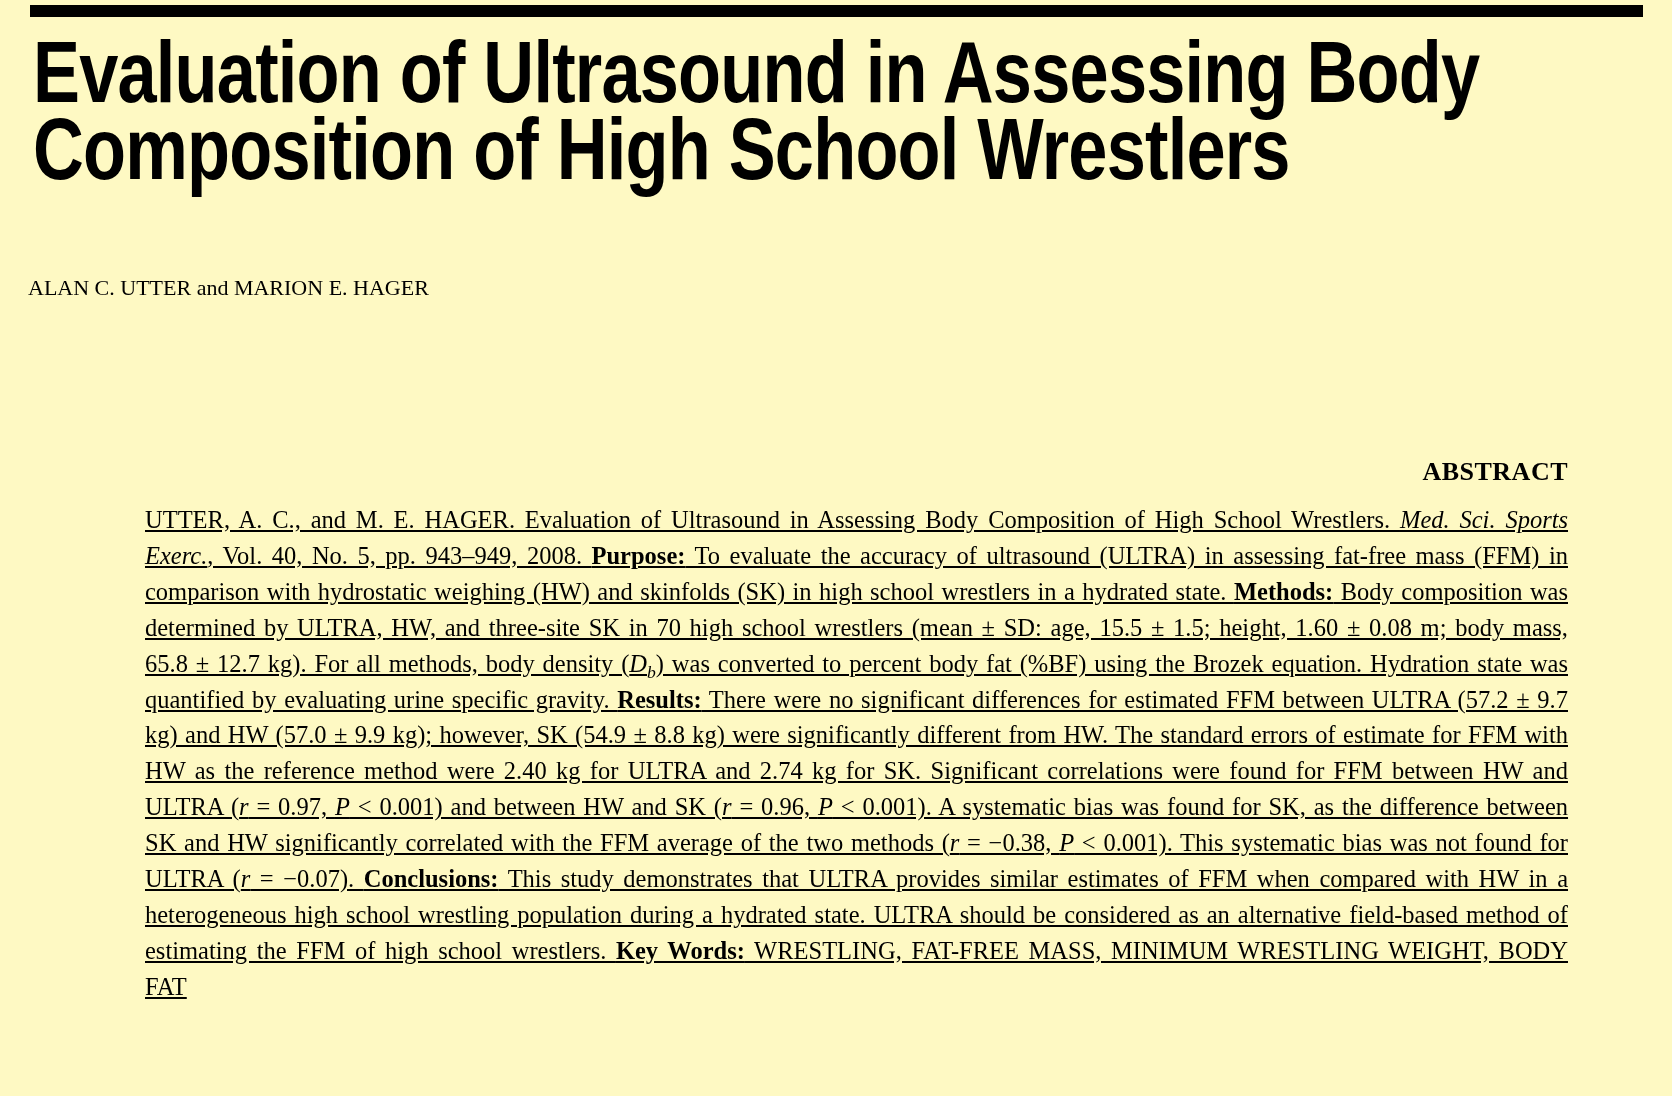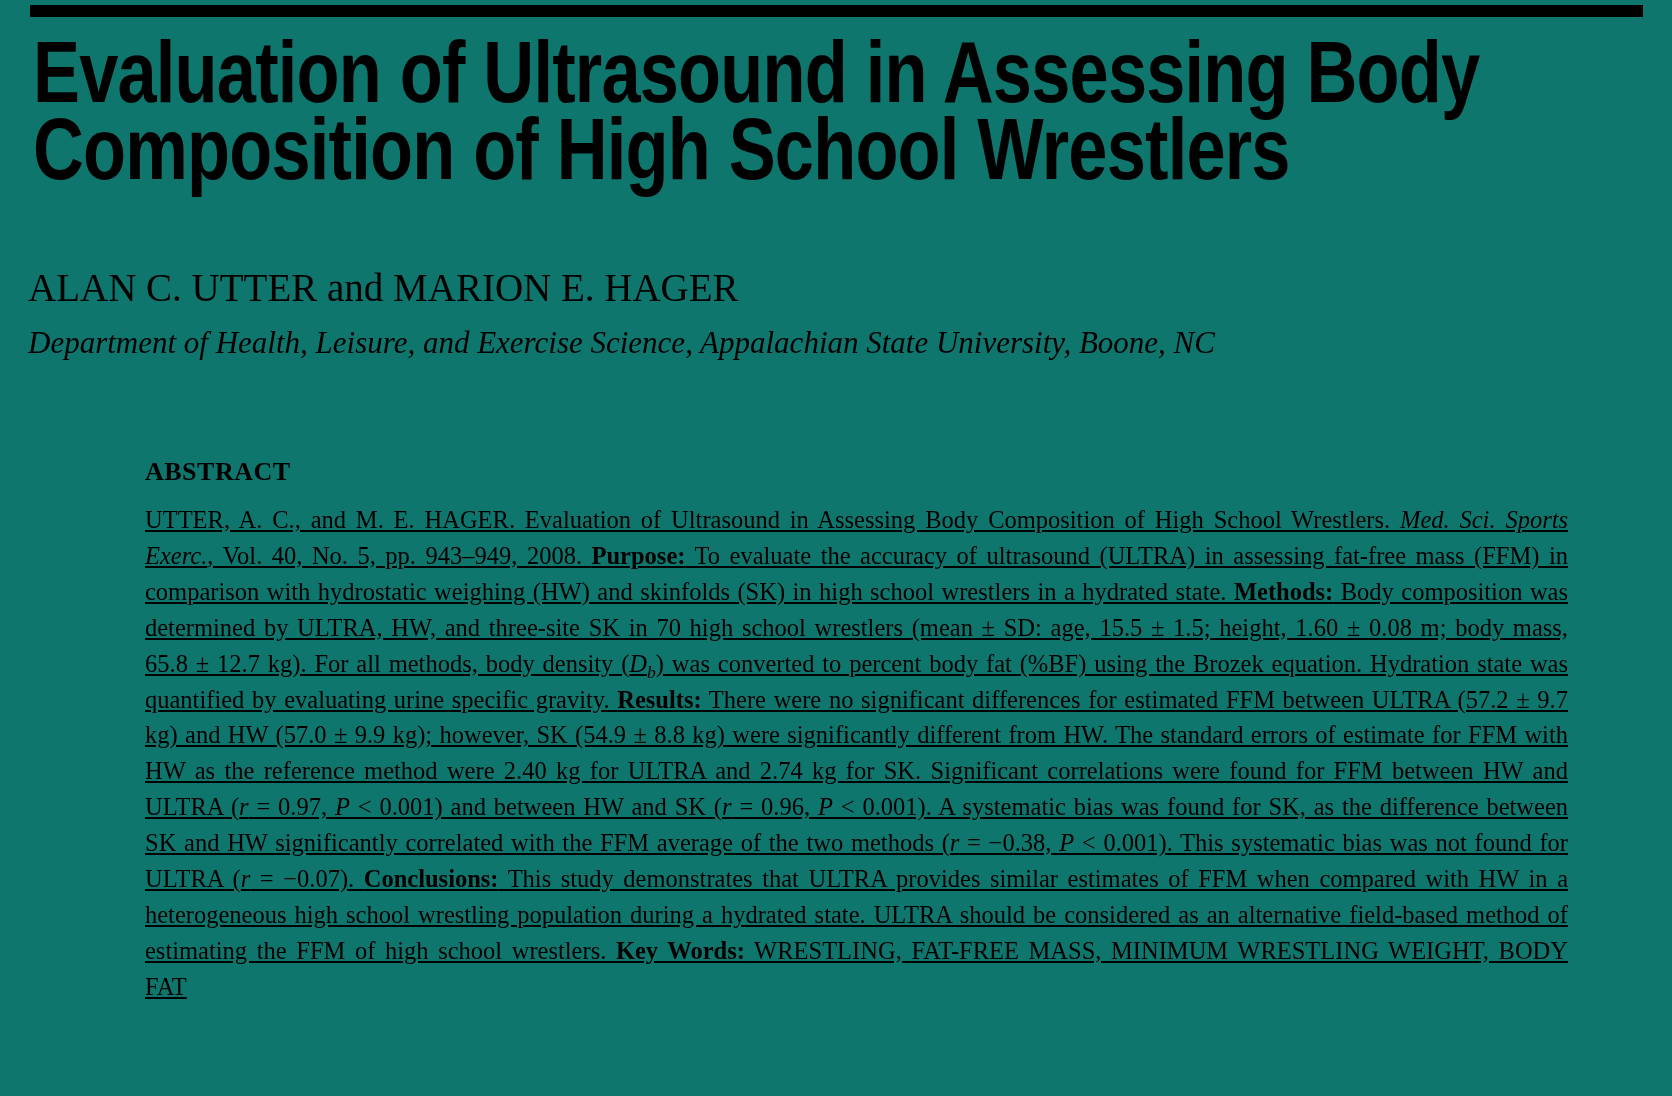--- a/index.html
+++ b/index.html
@@ -4,21 +4,21 @@
 <style>
   html, body {
     margin: 0;
     padding: 0;
     background: #ffffff;
   }
   .page {
     position: relative;
     width: 1672px;
     height: 1096px;
-    background: #0f766e;
+    background: #fef9c3;
     overflow: hidden;
     font-family: "Liberation Serif", "DejaVu Serif", serif;
     color: #000000;
   }
   .top-rule {
     position: absolute;
     left: 30px;
     top: 5px;
     width: 1613px;
     height: 12px;
@@ -39,39 +39,39 @@
   .title-line {
     display: block;
     white-space: nowrap;
     transform: scaleX(0.80);
     transform-origin: 0 0;
   }
   .authors {
     position: absolute;
     left: 28px;
     top: 270px;
-    font-size: 39px;
+    font-size: 22px;
     line-height: 36px;
     white-space: nowrap;
   }
   .affiliation {
     position: absolute;
     left: 28px;
     top: 325px;
     font-size: 31px;
     line-height: 36px;
     font-style: italic;
     white-space: nowrap;
   }
   .abstract-heading {
     position: absolute;
     left: 145px;
     top: 457px;
     width: 1423px;
-    text-align: left;
+    text-align: right;
     font-weight: bold;
     font-size: 26px;
     line-height: 30px;
     letter-spacing: 0.5px;
   }
   .abstract-body {
     position: absolute;
     left: 145px;
     top: 502px;
     width: 1423px;
@@ -100,19 +100,18 @@
 
   <div class="top-rule"></div>
 
   <h1 class="title">
     <span class="title-line">Evaluation of Ultrasound in Assessing Body</span>
     <span class="title-line">Composition of High School Wrestlers</span>
   </h1>
 
   <div class="authors">ALAN C. UTTER and MARION E. HAGER</div>
 
-  <div class="affiliation">Department of Health, Leisure, and Exercise Science, Appalachian State University, Boone, NC</div>
 
   <div class="abstract-heading">ABSTRACT</div>
 
   <p class="abstract-body"><span class="seg-normal">UTTER, A. C., and M. E. HAGER. Evaluation of Ultrasound in Assessing Body Composition of High School Wrestlers. </span><span class="seg-italic">Med. Sci. Sports Exerc.</span><span class="seg-normal">, Vol. 40, No. 5, pp. 943–949, 2008. </span><span class="seg-bold">Purpose:</span><span class="seg-normal"> To evaluate the accuracy of ultrasound (ULTRA) in assessing fat-free mass (FFM) in comparison with hydrostatic weighing (HW) and skinfolds (SK) in high school wrestlers in a hydrated state. </span><span class="seg-bold">Methods:</span><span class="seg-normal"> Body composition was determined by ULTRA, HW, and three-site SK in 70 high school wrestlers (mean ± SD: age, 15.5 ± 1.5; height, 1.60 ± 0.08 m; body mass, 65.8 ± 12.7 kg). For all methods, body density (</span><span class="seg-italic">D</span><sub class="seg-italic-sub">b</sub><span class="seg-normal">) was converted to percent body fat (%BF) using the Brozek equation. Hydration state was quantified by evaluating urine specific gravity. </span><span class="seg-bold">Results:</span><span class="seg-normal"> There were no significant differences for estimated FFM between ULTRA (57.2 ± 9.7 kg) and HW (57.0 ± 9.9 kg); however, SK (54.9 ± 8.8 kg) were significantly different from HW. The standard errors of estimate for FFM with HW as the reference method were 2.40 kg for ULTRA and 2.74 kg for SK. Significant correlations were found for FFM between HW and ULTRA (</span><span class="seg-italic">r</span><span class="seg-normal"> = 0.97, </span><span class="seg-italic">P</span><span class="seg-normal"> &lt; 0.001) and between HW and SK (</span><span class="seg-italic">r</span><span class="seg-normal"> = 0.96, </span><span class="seg-italic">P</span><span class="seg-normal"> &lt; 0.001). A systematic bias was found for SK, as the difference between SK and HW significantly correlated with the FFM average of the two methods (</span><span class="seg-italic">r</span><span class="seg-normal"> = −0.38, </span><span class="seg-italic">P</span><span class="seg-normal"> &lt; 0.001). This systematic bias was not found for ULTRA (</span><span class="seg-italic">r</span><span class="seg-normal"> = −0.07). </span><span class="seg-bold">Conclusions:</span><span class="seg-normal"> This study demonstrates that ULTRA provides similar estimates of FFM when compared with HW in a heterogeneous high school wrestling population during a hydrated state. ULTRA should be considered as an alternative field-based method of estimating the FFM of high school wrestlers. </span><span class="seg-bold">Key Words:</span><span class="seg-normal"> WRESTLING, FAT-FREE MASS, MINIMUM WRESTLING WEIGHT, BODY FAT</span></p>
 
 </div>
 
 </body></html>

